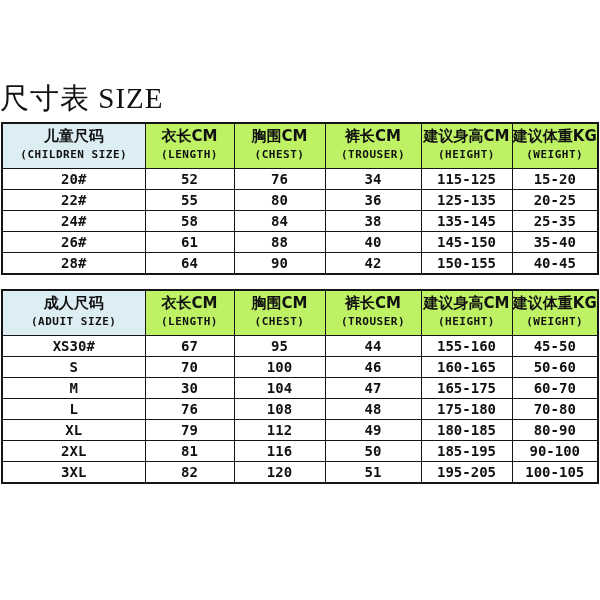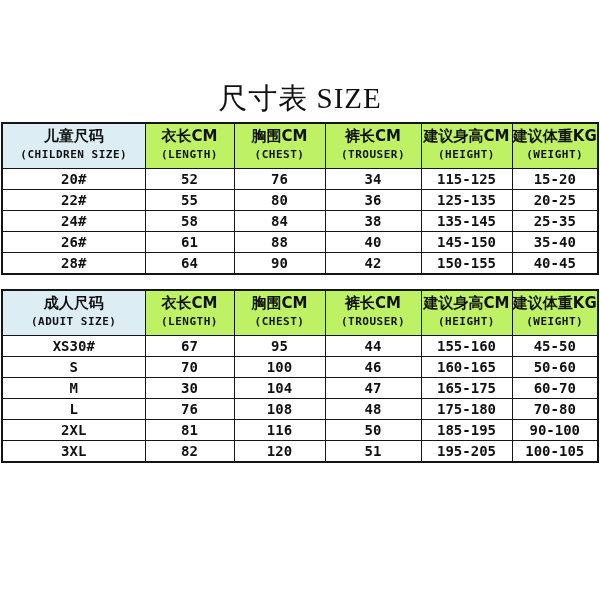--- a/index.html
+++ b/index.html
@@ -12,21 +12,20 @@
     height: 600px;
     overflow: hidden;
     font-family: "DejaVu Sans", "Liberation Sans", sans-serif;
     color: #111;
   }
   .page-title {
     font-family: "Liberation Serif", "DejaVu Serif", serif;
     font-weight: 400;
     font-size: 29px;
     line-height: 1;
-    text-align: center;
     margin: 84px 0 9px 0;
     letter-spacing: 1px;
   }
   .size-table {
     border-collapse: collapse;
     table-layout: fixed;
     width: 596px;
     margin: 8px auto;
   }
   .size-table.adult {
@@ -238,20 +237,28 @@
 
         <tr>
           <td class="c-size">L</td>
           <td>76</td>
           <td>108</td>
           <td>48</td>
           <td>175-180</td>
           <td>70-80</td>
         </tr>
 
+        <tr>
+          <td class="c-size">XL</td>
+          <td>79</td>
+          <td>112</td>
+          <td>49</td>
+          <td>180-185</td>
+          <td>80-90</td>
+        </tr>
 
         <tr>
           <td class="c-size">2XL</td>
           <td>81</td>
           <td>116</td>
           <td>50</td>
           <td>185-195</td>
           <td>90-100</td>
         </tr>
 

